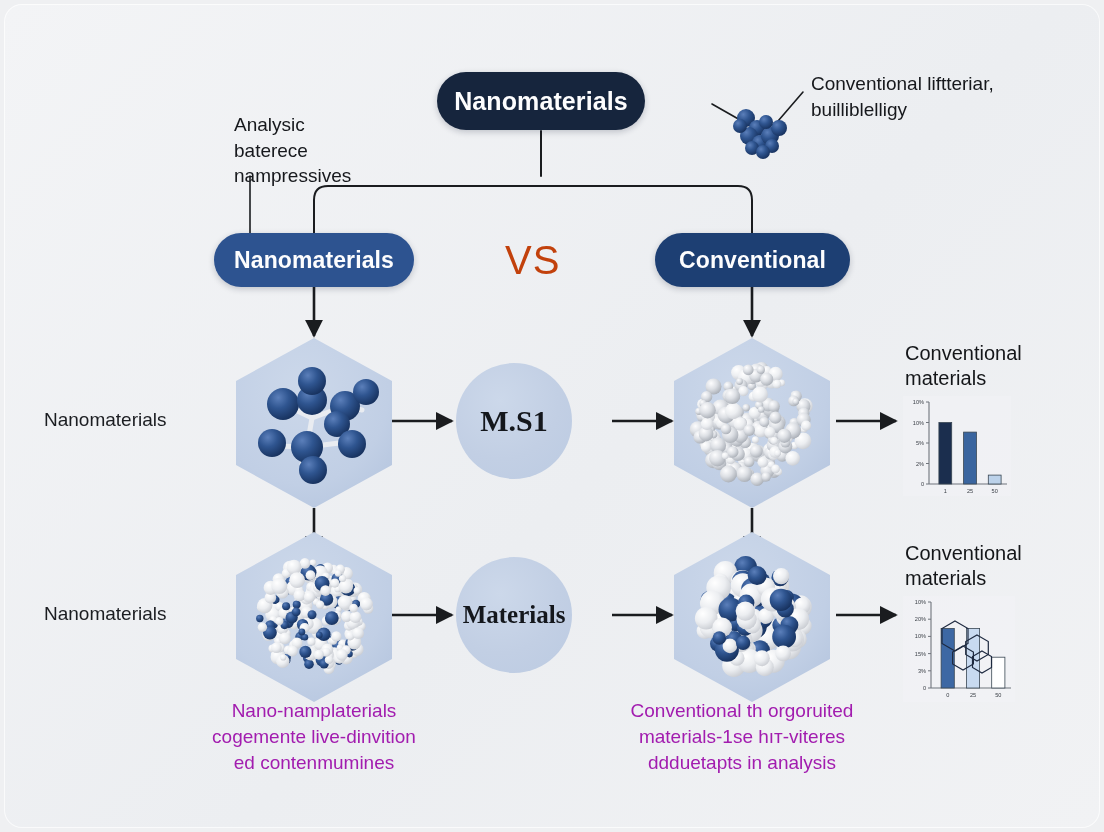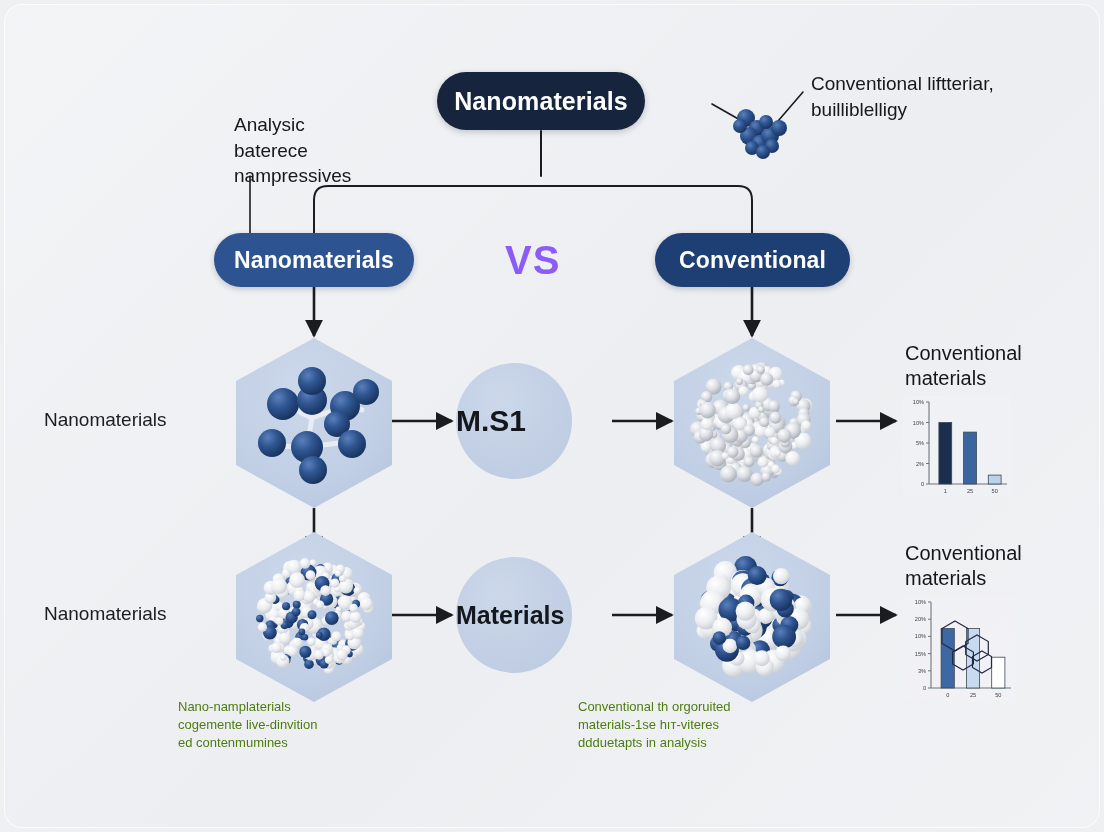--- a/index.html
+++ b/index.html
@@ -34,43 +34,43 @@
     box-shadow: 0 2px 6px rgba(16,28,48,0.22);
     text-align: center;
     white-space: nowrap;
   }
   .pill-root { background: #16253d; font-size: 25px; }
   .pill-left { background: #2d5390; font-size: 23px; }
   .pill-right{ background: #1d3f73; font-size: 23px; }
 
   .vs {
     position: absolute;
-    font-size: 40px; font-weight: 700; color: #8b5cf6;
+    font-size: 40px; font-weight: 400; color: #c2410c;
     letter-spacing: 1px;
   }
   .circ {
     position: absolute;
     border-radius: 50%;
     background: radial-gradient(circle at 38% 32%, #ccd8ea 0%, #c2cfe4 55%, #bccbe2 100%);
-    display: flex; align-items: center; justify-content: flex-start;
-    color: #14171c; font-weight: 700;
+    display: flex; align-items: center; justify-content: center;
+    color: #14171c; font-weight: 700; font-family: Liberation Serif, serif;
   }
   .circ span { pointer-events: none; }
 
   .side-label {
     position: absolute;
     font-size: 19px; color: #1b1d21; white-space: nowrap;
   }
   .note {
     position: absolute;
     font-size: 19px; color: #16181c; line-height: 1.35;
   }
   .cap {
     position: absolute;
-    font-size: 13px; color: #4d7c0f; line-height: 1.38; text-align: left;
+    font-size: 19px; color: #a21caf; line-height: 1.38; text-align: center;
   }
   .chart-title {
     position: absolute;
     font-size: 20px; color: #141619; line-height: 1.25; text-align: left;
   }
   .tick { font-size: 5.6px; fill: #3c4148; font-family: "Liberation Sans", sans-serif; }
 </style>
 </head>
 <body>
 

